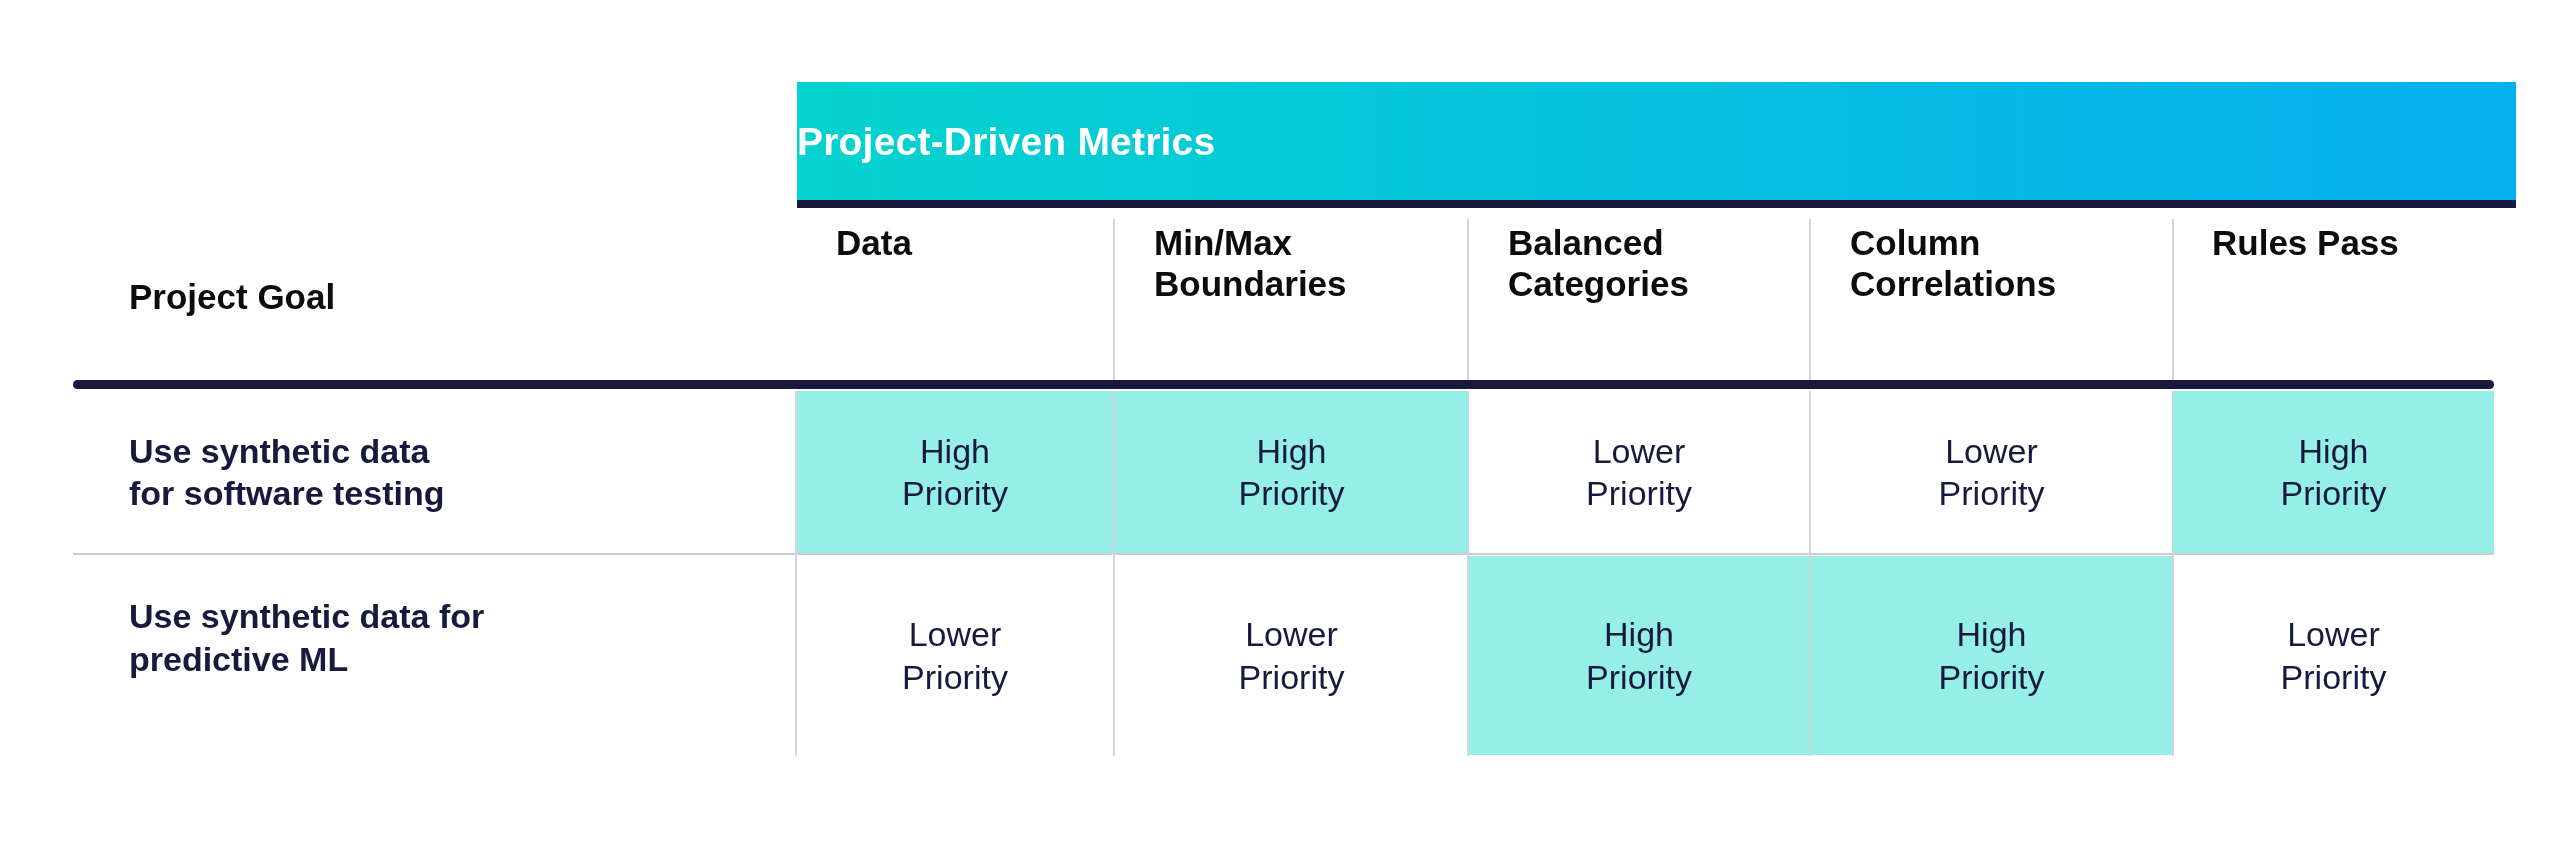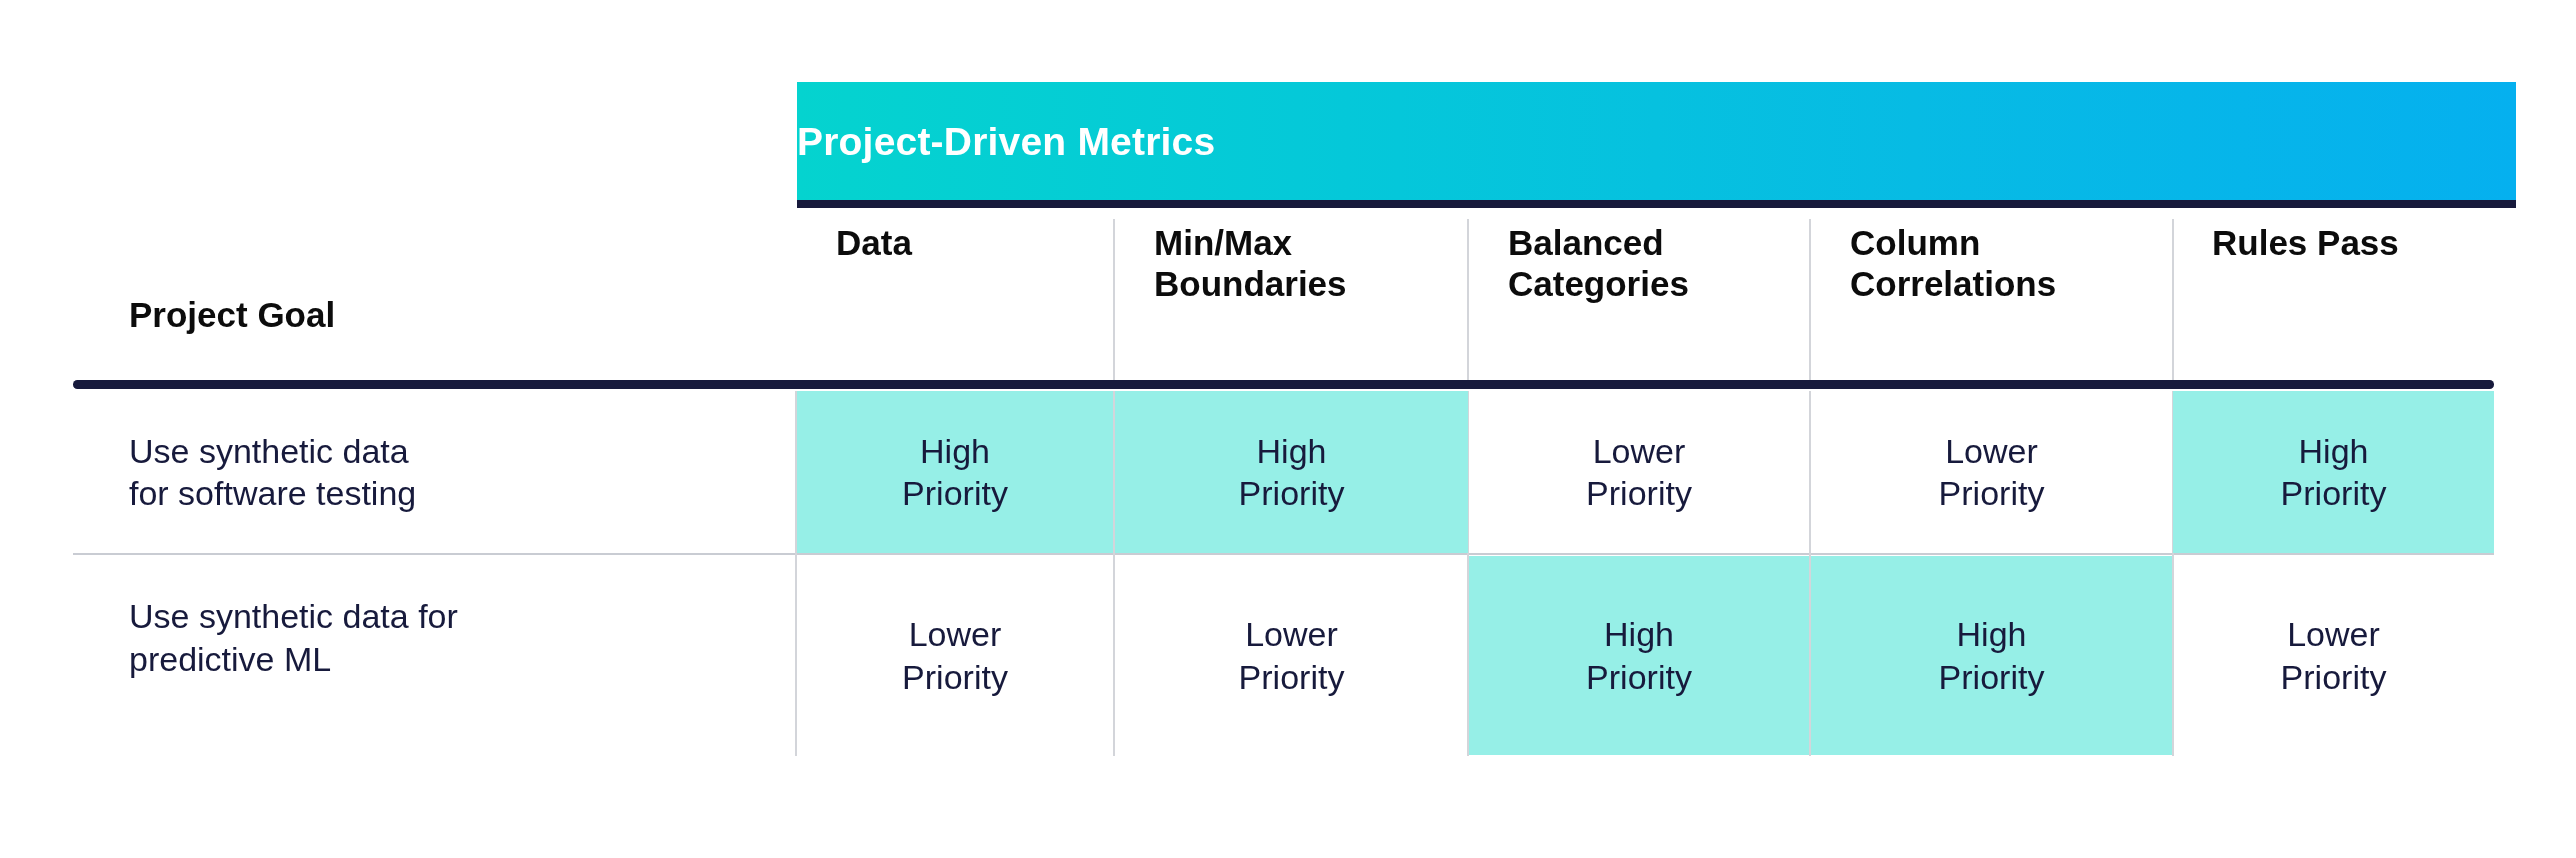--- a/index.html
+++ b/index.html
@@ -88,21 +88,21 @@
     flex-direction: column;
     justify-content: center;
   }
 
   
   .goal-head {
     left: 129px;
     top: 258px;
     width: 601px;
     height: 77px;
-    justify-content: flex-end;
+    justify-content: center;
   }
   .goal-head span {
     font-size: 35px;
     font-weight: bold;
     color: #0c0c0c;
     line-height: 1.18;
   }
 
   
   .mhead {
@@ -122,21 +122,21 @@
 
   
   .goal-cell {
     left: 129px;
     width: 635px;
     padding-right: 17px;
   }
   .goal-cell span {
     display: block;
     font-size: 34px;
-    font-weight: normal;
+    font-weight: bold;
     color: #171A3C;
     line-height: 1.25;
   }
 
   
   .mcell {
     align-items: center;
     text-align: right;
   }
   .mcell span {

